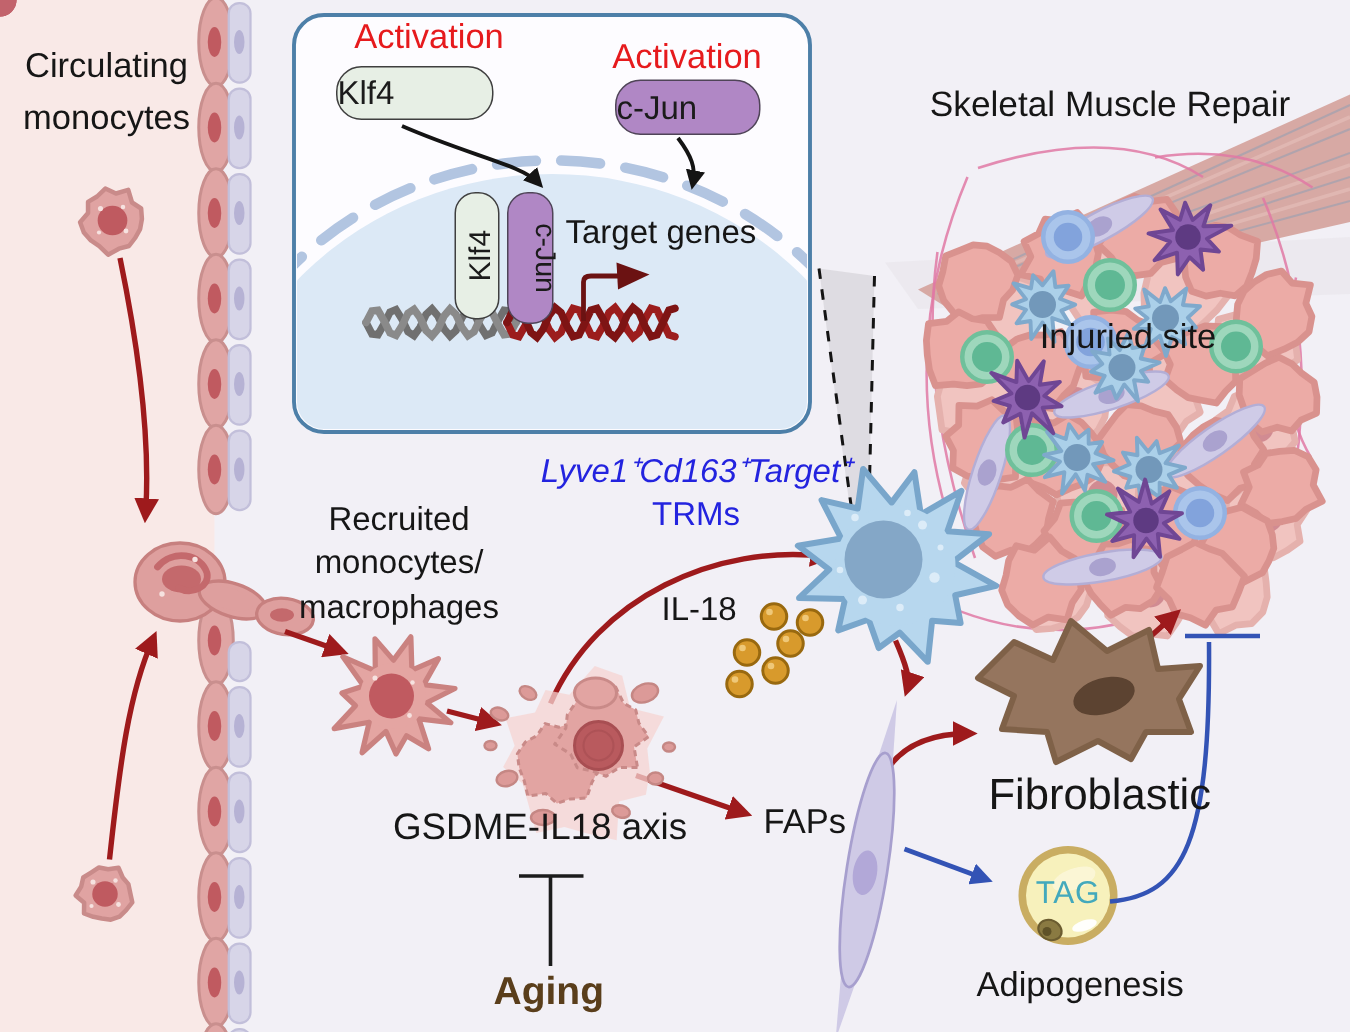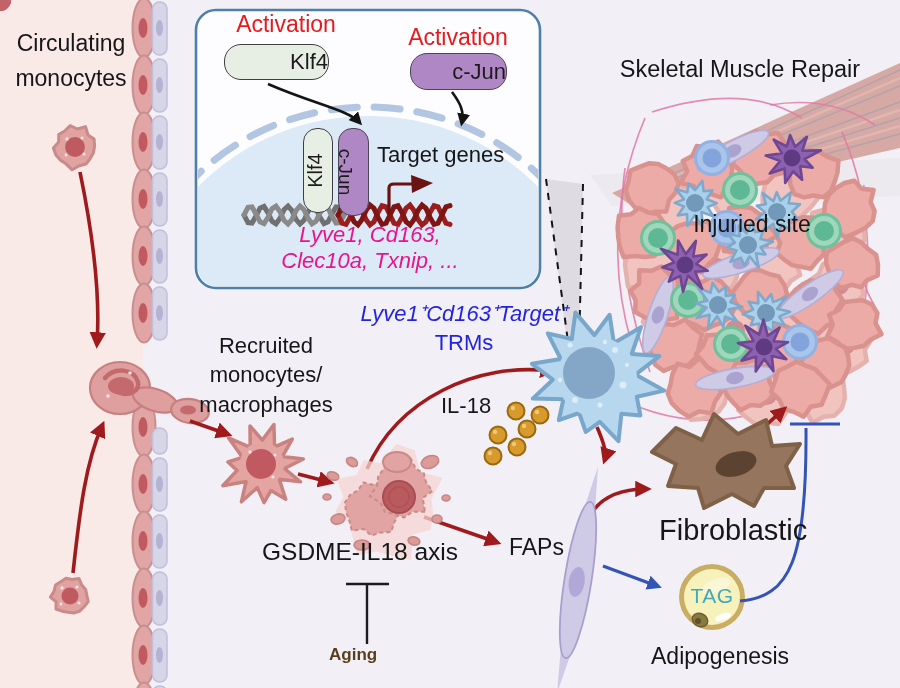--- a/index.html
+++ b/index.html
@@ -14,26 +14,26 @@
   .lbl-activation2{left:398px;top:24px;width:120px;font-size:23px;color:#E61A1D;}
   .lbl-target{left:377px;top:142px;font-size:22px;}
   .lbl-genes{left:224px;top:222px;width:292px;font-size:22px;font-style:italic;
              color:#E8148C;line-height:1.2;}
   .lbl-injured{left:664px;top:211px;width:176px;font-size:23px;}
   .lbl-trm{left:338px;top:300px;width:252px;font-size:22px;color:#2323DF;line-height:1.3;}
   .lbl-trm .it{font-style:italic;}
   .lbl-recruited{left:183px;top:331px;width:166px;font-size:22px;line-height:1.33;}
   .lbl-il18{left:441px;top:393px;font-size:22px;}
   .lbl-gsdme{left:262px;top:538px;font-size:24.5px;}
-  .lbl-aging{left:329px;top:645px;font-size:17px;font-weight:bold;color:#5A3E1B;text-align:center;}
+  .lbl-aging{left:329px;top:645px;font-size:26px;font-weight:bold;color:#5A3E1B;text-align:center;}
   .lbl-faps{left:509px;top:534px;font-size:23px;}
   .lbl-fibro{left:659px;top:514px;font-size:29px;}
   .lbl-tag{left:682px;top:584px;width:60px;font-size:21px;color:#43A9BC;letter-spacing:.5px;text-align:center;}
   .lbl-adipo{left:651px;top:643px;font-size:23px;}
-  .pill{position:absolute;z-index:3;display:flex;align-items:center;justify-content:flex-end;
+  .pill{position:absolute;z-index:3;display:flex;align-items:center;justify-content:flex-start;
         border-radius:17px;font-size:22px;color:#1b1b1b;}
   .pill-klf4{left:224px;top:44px;width:103px;height:34px;background:#E7EFE5;border:1.6px solid #3F3F3F;}
   .pill-cjun{left:410px;top:53px;width:95px;height:35px;background:#B087C5;border:1.6px solid #4F4458;}
   .pill-v{border-radius:14px;}
   .pill-klf4v{left:303px;top:128px;width:28px;height:83px;background:#E7EFE5;border:1.6px solid #3F3F3F;}
   .pill-cjunv{left:338px;top:128px;width:29px;height:86px;background:#B087C5;border:1.6px solid #4F4458;}
   .pill-klf4v span{transform:rotate(-90deg);font-size:20px;white-space:nowrap;}
   .pill-cjunv span{transform:rotate(90deg);font-size:19px;white-space:nowrap;}
 </style>
 </head>
@@ -441,24 +441,20 @@
       <span>c-Jun</span>
     </div>
   <div class="pill pill-v pill-klf4v">
       <span>Klf4</span>
     </div>
   <div class="pill pill-v pill-cjunv">
       <span>c-Jun</span>
     </div>
 
   <div class="lbl lbl-target">Target genes</div>
-  <div class="lbl lbl-genes ctr">
-    <div>Lyve1, Cd163,</div>
-    <div>Clec10a, Txnip, ...</div>
-  </div>
 
   <div class="lbl lbl-title ctr">Skeletal Muscle Repair</div>
   <div class="lbl lbl-injured ctr">Injuried site</div>
 
   <div class="lbl lbl-trm ctr">
     <div class="it">Lyve1⁺Cd163⁺Target⁺</div>
     <div>TRMs</div>
   </div>
 
   <div class="lbl lbl-recruited ctr">

